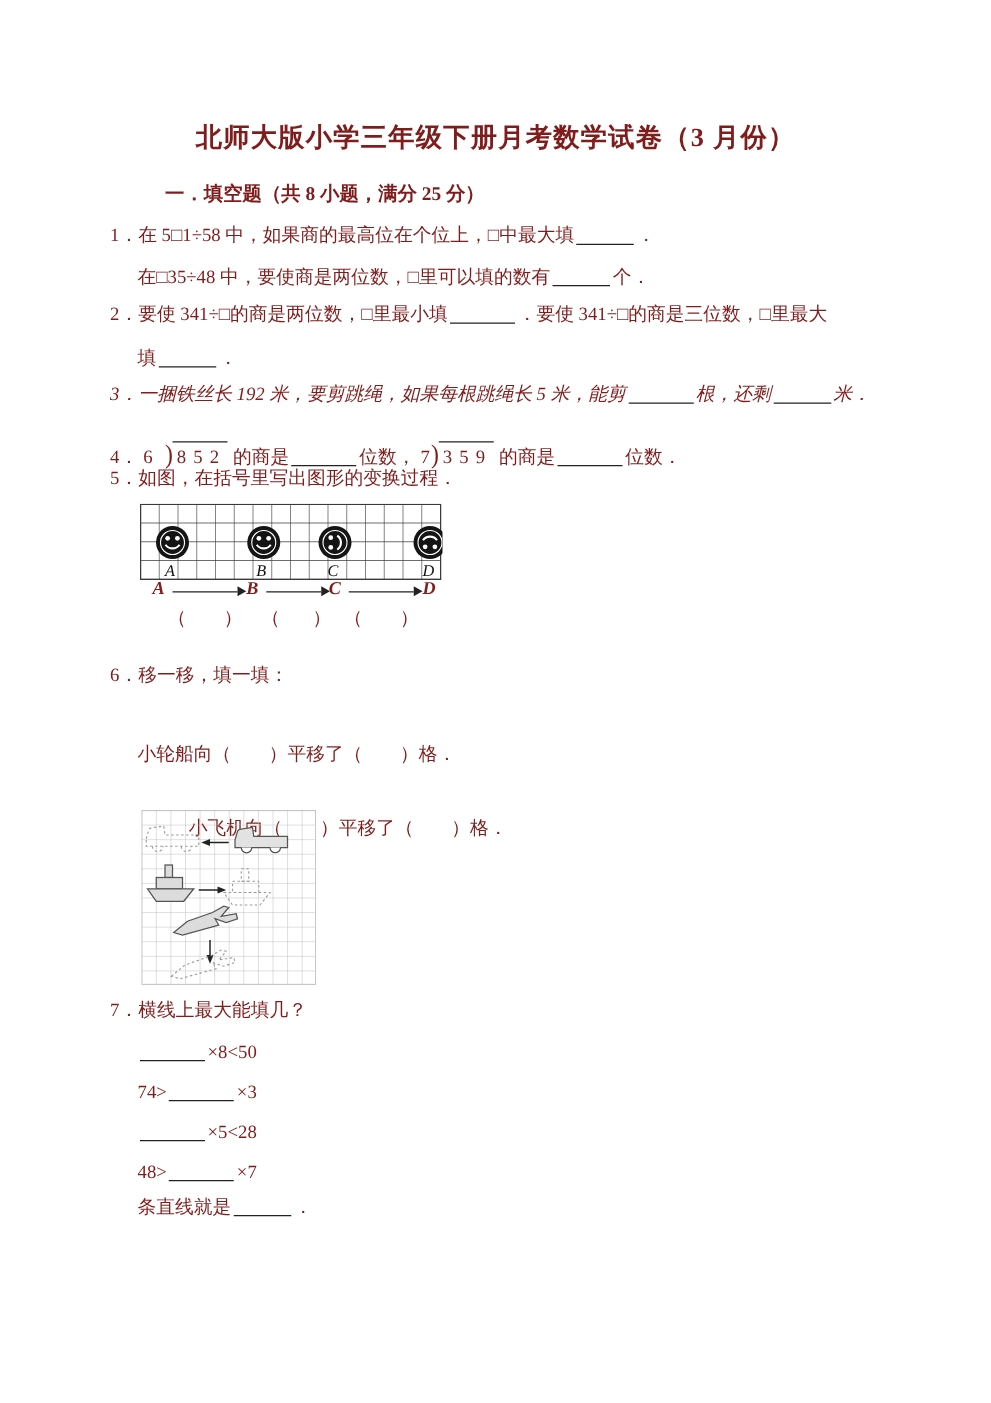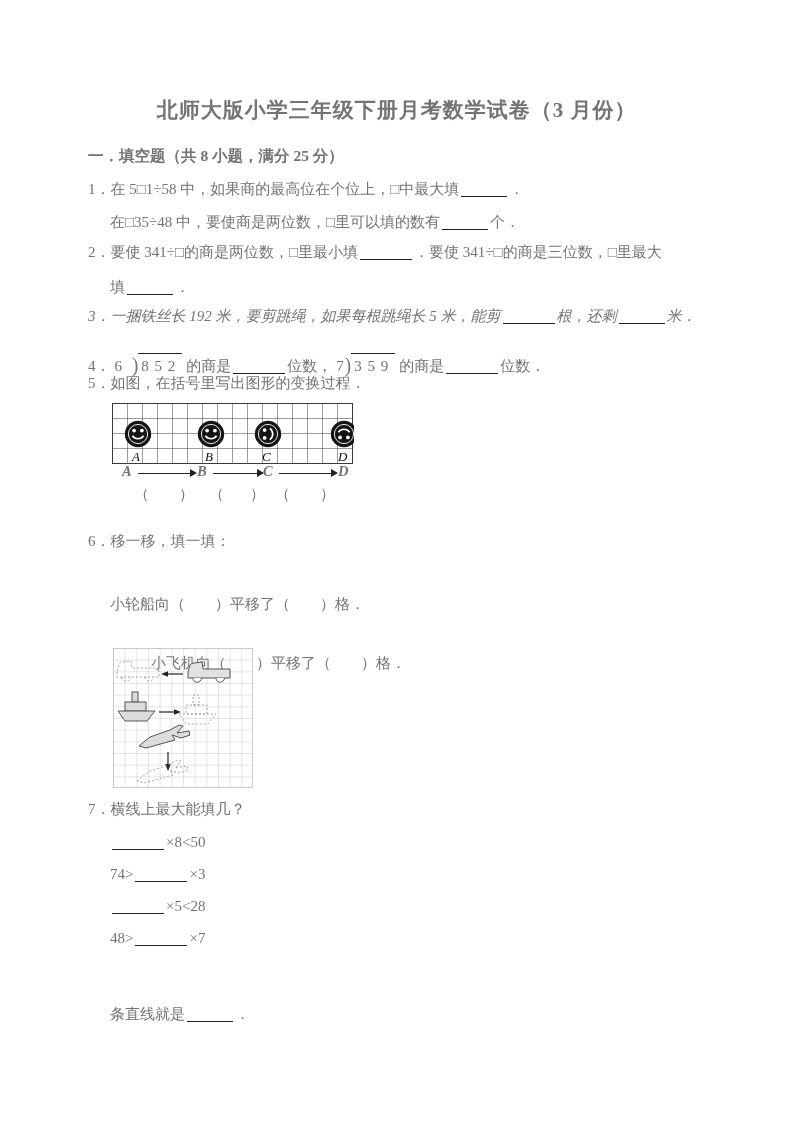--- a/index.html
+++ b/index.html
@@ -1,21 +1,21 @@
 <!DOCTYPE html>
 <html><head>
 <meta charset="utf-8">
 <style>
   html,body{margin:0;padding:0;background:#fff;}
   .page{position:relative;width:793px;height:1122px;background:#ffffff;overflow:hidden;
-        font-family:"Liberation Serif","DejaVu Serif",serif;color:#737373;}
+        font-family:"Liberation Serif","DejaVu Serif",serif;color:#7f1d1d;}
   .line{position:absolute;font-size:15px;line-height:22px;white-space:nowrap;}
   .title{position:absolute;top:96px;left:0;width:100%;text-align:center;
          font-size:21px;font-weight:bold;letter-spacing:1px;}
-  .sect{font-weight:bold;font-size:15.5px;}
+  .sect{font-weight:bold;font-size:15.5px;margin-left:44px;}
   .blank{display:inline-block;width:46px;height:14px;border-bottom:1.3px solid #222;
          vertical-align:-3px;margin:0 2px;}
   .blank.w{width:52px;}
   .ldg{display:inline-block;white-space:nowrap;margin:16px 4px;}
   .ldp{display:inline-block;font-size:19px;transform:scaleY(1.12);position:relative;top:0px;margin:0 0 0 1px;}
   .ldd{display:inline-block;border-top:1.4px solid #222;padding:1px 6px 0 3px;letter-spacing:1px;}
   .arrow-row,.paren-row,.figwrap{position:absolute;}
   .ar-label{position:absolute;top:0;font-size:14.5px;font-style:italic;font-weight:bold;}
   .harrow{position:absolute;top:10px;height:1.2px;background:#222;}
   .harrow::after{content:"";position:absolute;right:-7px;top:-3.6px;width:0;height:0;
@@ -182,17 +182,17 @@
   <div class="line" style="top:863px;left:110px;">
     <span>74&gt;</span><span class="blank w"></span><span>×3</span>
   </div>
   <div class="line" style="top:895px;left:110px;">
     <span class="blank w"></span><span>×5&lt;28</span>
   </div>
   <div class="line" style="top:927px;left:110px;">
     <span>48&gt;</span><span class="blank w"></span><span>×7</span>
   </div>
 
-  <div class="line" style="top:1003px;left:110px;">
+  <div class="line" style="top:955px;left:110px;">
     <span>条直线就是</span><span class="blank"></span><span>．</span>
   </div>
 
 </div>
 
 </body></html>

